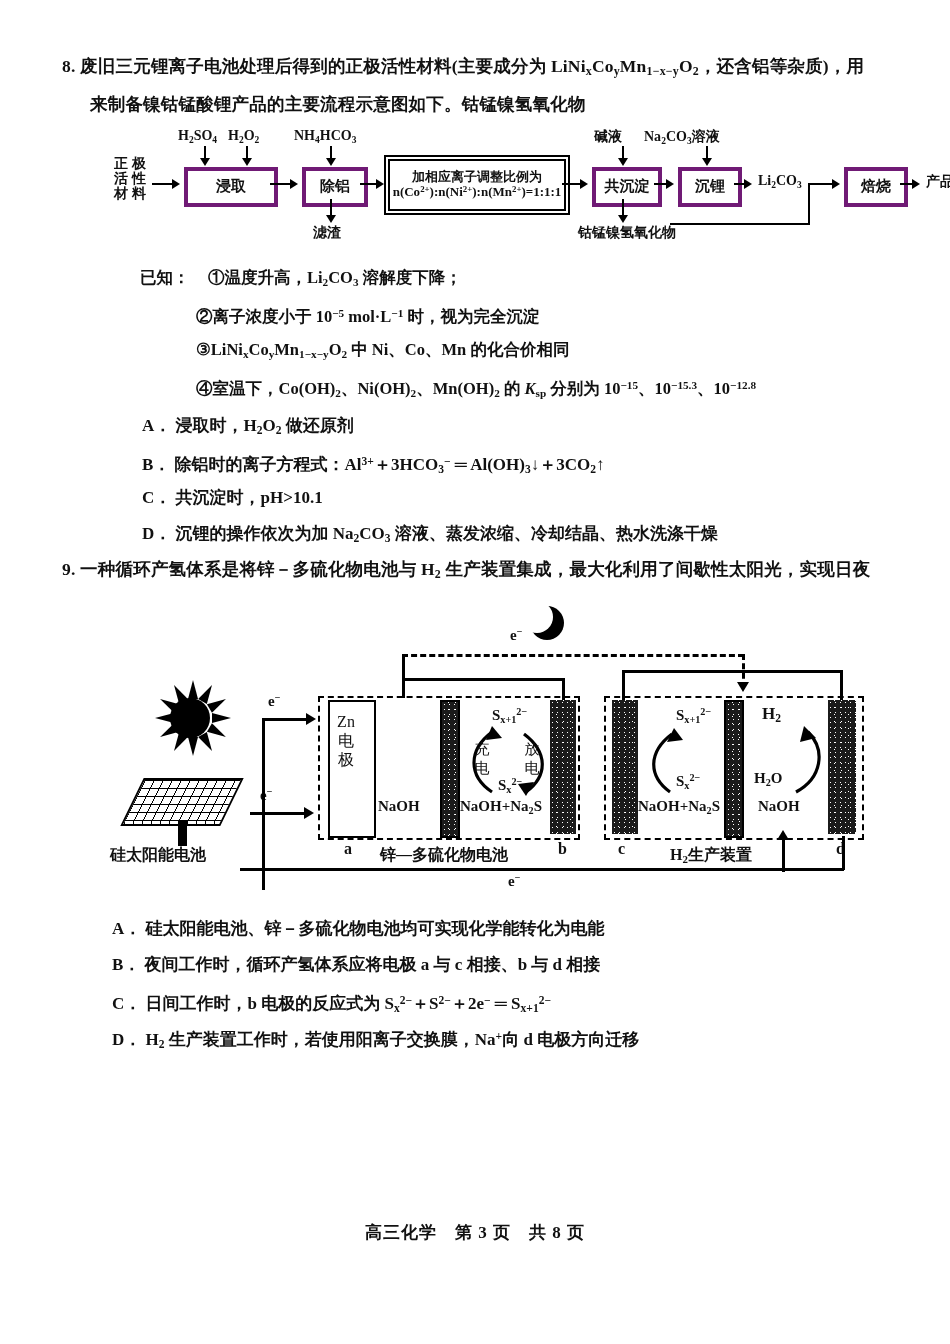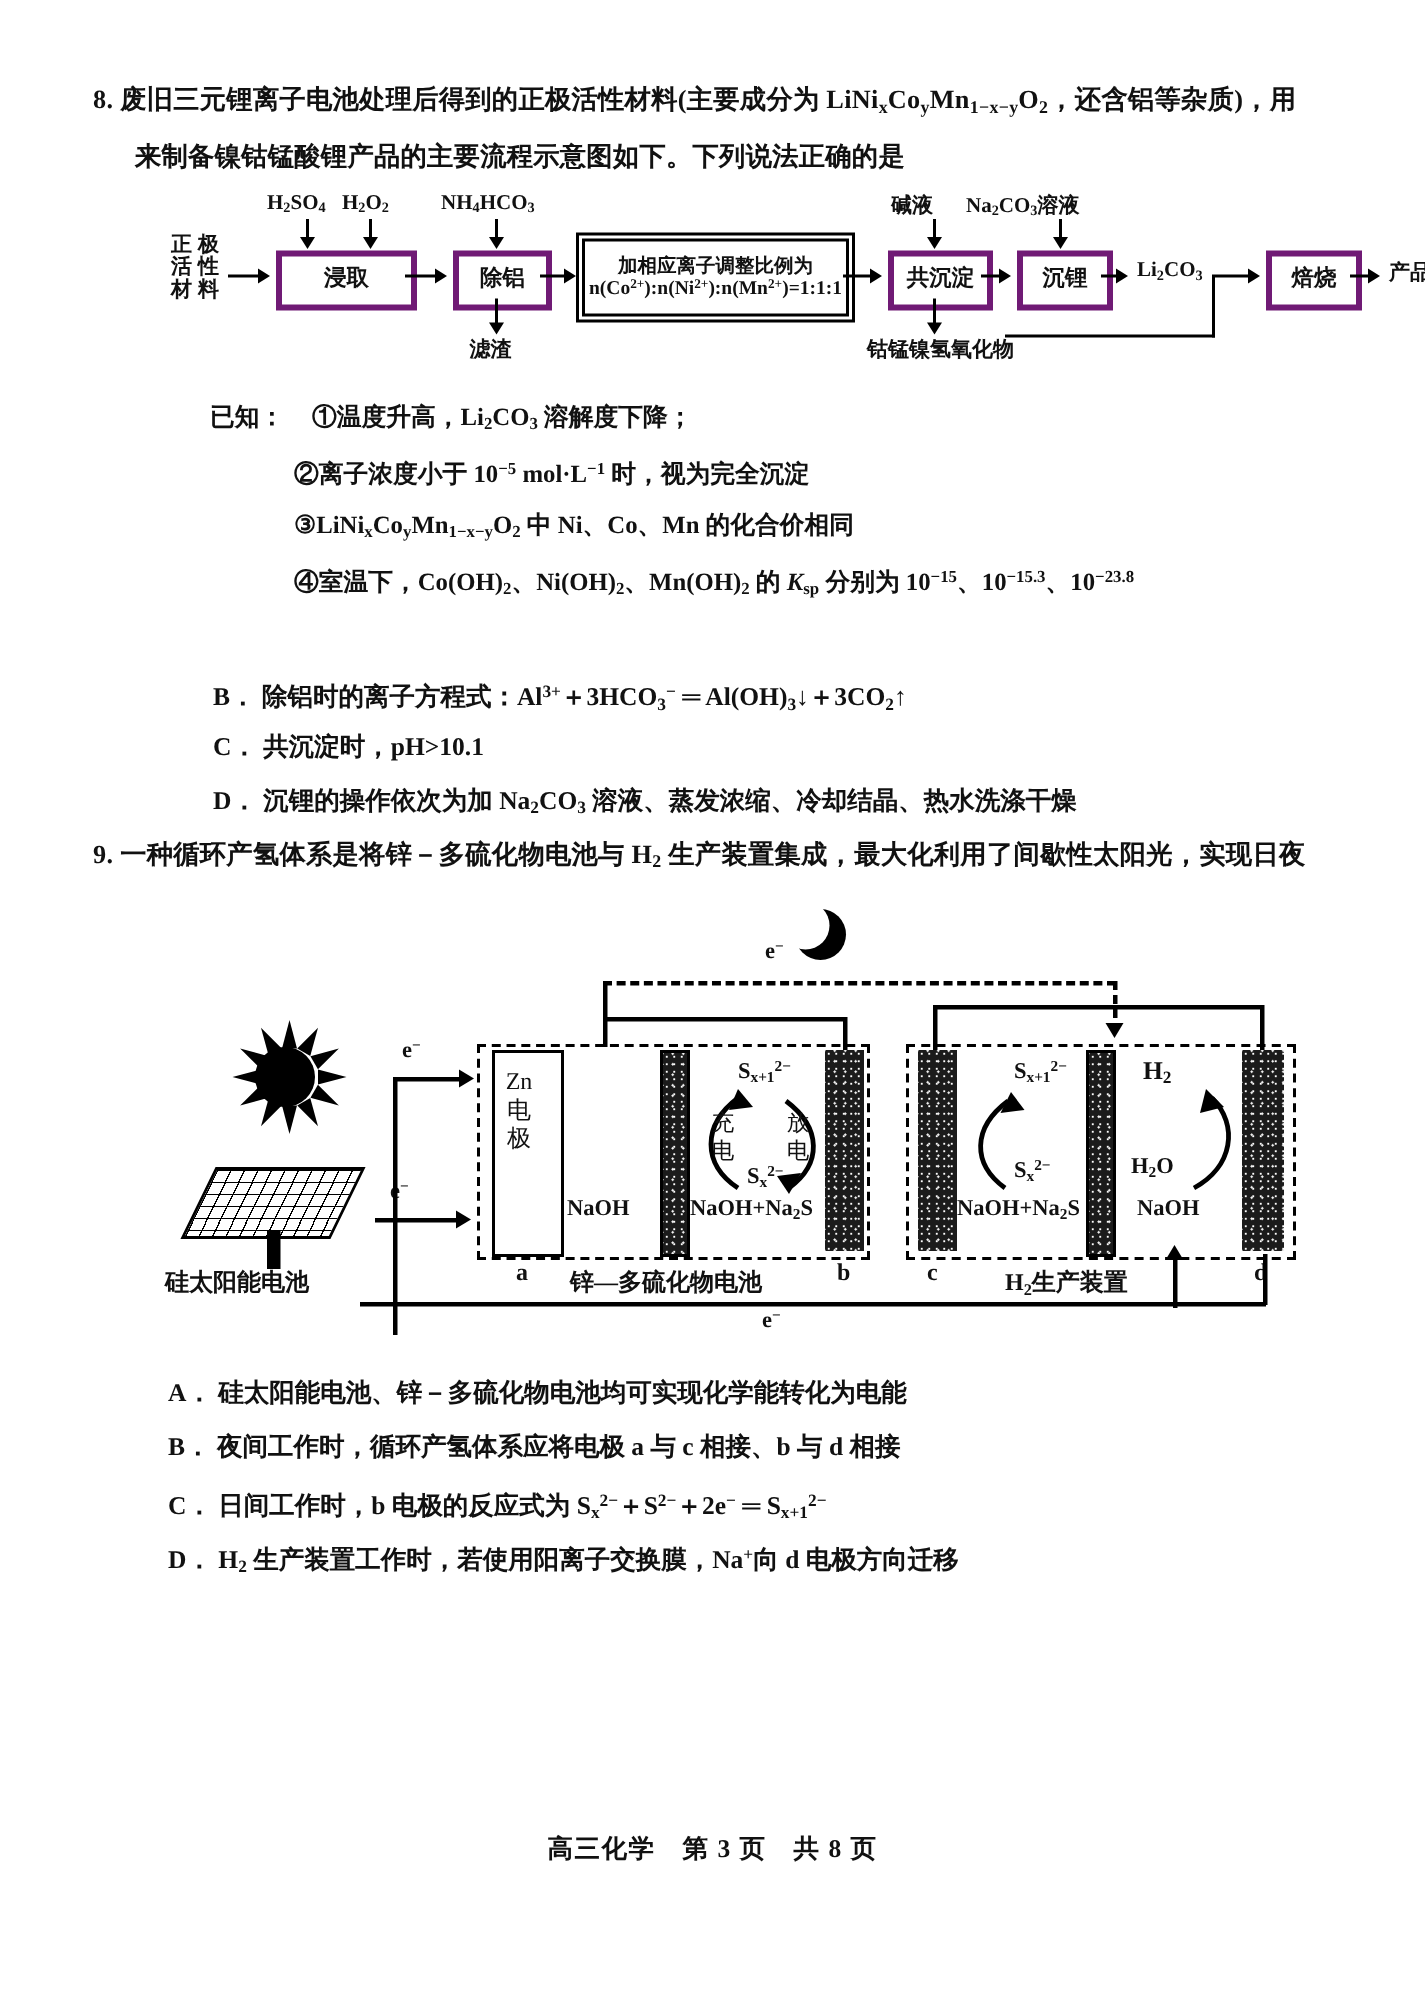--- a/index.html
+++ b/index.html
@@ -104,21 +104,21 @@
     font-size:17px;font-weight:bold;letter-spacing:1px;}
 </style>
 </head>
 <body>
 
 <div class="page">
 
   <div class="stem" style="left:62px;top:50px;width:880px;">
     <span class="qnum">8.</span>
     <span>废旧三元锂离子电池处理后得到的正极活性材料(主要成分为 LiNi<sub>x</sub>Co<sub>y</sub>Mn<sub>1−x−y</sub>O<sub>2</sub>，还含铝等杂质)，用</span>
-    <div style="margin-left:28px;">来制备镍钴锰酸锂产品的主要流程示意图如下。下列说法正确的是</div>
+    <div style="margin-left:28px;">来制备镍钴锰酸锂产品的主要流程示意图如下。钴锰镍氢氧化物</div>
   </div>
 
   <div id="flow">
 
     <div class="vstack" style="left:0px;top:28px;">正<br>活<br>材</div>
     <div class="vstack" style="left:18px;top:28px;">极<br>性<br>料</div>
     <div class="hline" style="left:42px;top:55px;width:22px;"></div>
     <div class="arrH" style="left:62px;top:51px;"></div>
 
     <div class="bx" style="left:74px;top:39px;width:86px;height:32px;">
@@ -192,22 +192,26 @@
       </div>
     <div class="hline" style="left:790px;top:55px;width:14px;"></div>
     <div class="arrH" style="left:802px;top:51px;"></div>
     <div class="lbl" style="left:816px;top:45px;"><span>产品</span></div>
   </div>
 
   <div class="known" style="left:140px;top:262px;">已知：</div>
   <div class="known" style="left:196px;top:262px;margin-left:12px;">①温度升高，Li<sub>2</sub>CO<sub>3</sub> 溶解度下降；</div>
   <div class="known" style="left:196px;top:298px;">②离子浓度小于 10<sup>−5</sup> mol·L<sup>−1</sup> 时，视为完全沉淀</div>
   <div class="known" style="left:196px;top:334px;">③LiNi<sub>x</sub>Co<sub>y</sub>Mn<sub>1−x−y</sub>O<sub>2</sub> 中 Ni、Co、Mn 的化合价相同</div>
-  <div class="known" style="left:196px;top:370px;">④室温下，Co(OH)<sub>2</sub>、Ni(OH)<sub>2</sub>、Mn(OH)<sub>2</sub> 的 <span class="ital">K</span><sub>sp</sub> 分别为 10<sup>−15</sup>、10<sup>−15.3</sup>、10<sup>−23.8</sup></div>
-
+  <div class="known" style="left:196px;top:370px;">④室温下，Co(OH)<sub>2</sub>、Ni(OH)<sub>2</sub>、Mn(OH)<sub>2</sub> 的 <span class="ital">K</span><sub>sp</sub> 分别为 10<sup>−15</sup>、10<sup>−15.3</sup>、10<sup>−12.8</sup></div>
+
+  <div class="opt" style="left:142px;top:411px;">
+    <span>A．</span>
+    <span>浸取时，H<sub>2</sub>O<sub>2</sub> 做还原剂</span>
+  </div>
   <div class="opt" style="left:142px;top:447px;">
     <span>B．</span>
     <span>除铝时的离子方程式：Al<sup>3+</sup>＋3HCO<sub>3</sub><sup>−</sup> ═ Al(OH)<sub>3</sub>↓＋3CO<sub>2</sub>↑</span>
   </div>
   <div class="opt" style="left:142px;top:483px;">
     <span>C．</span>
     <span>共沉淀时，pH&gt;10.1</span>
   </div>
   <div class="opt" style="left:142px;top:519px;">
     <span>D．</span>

